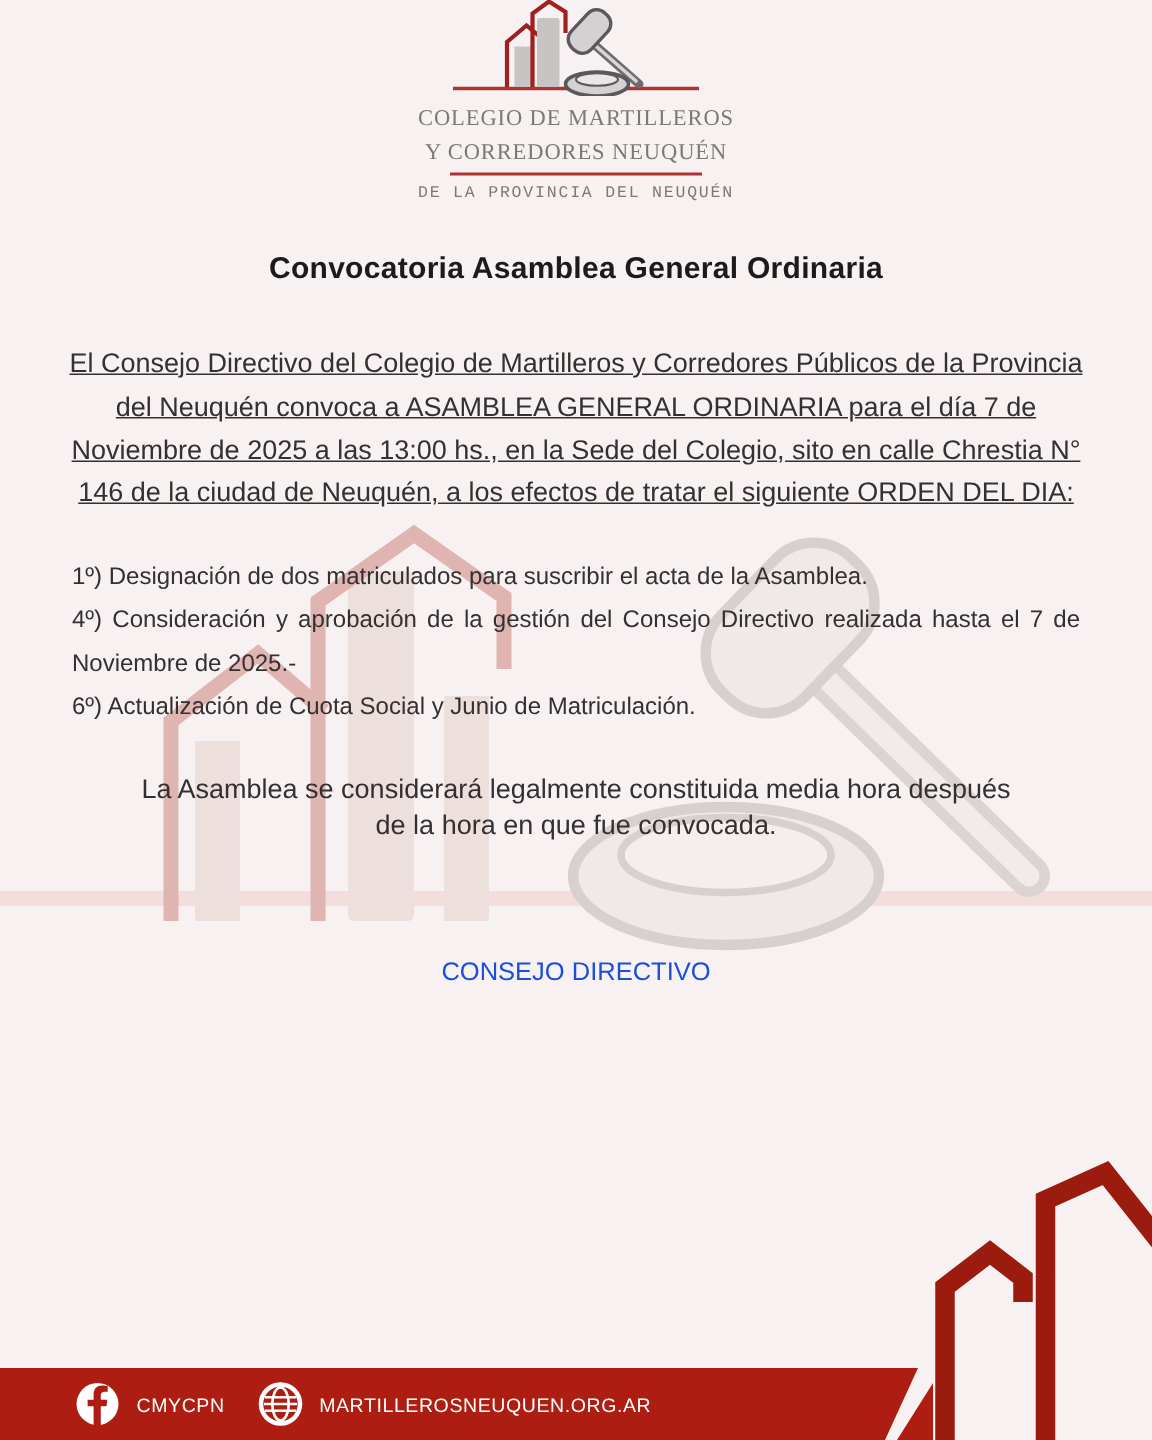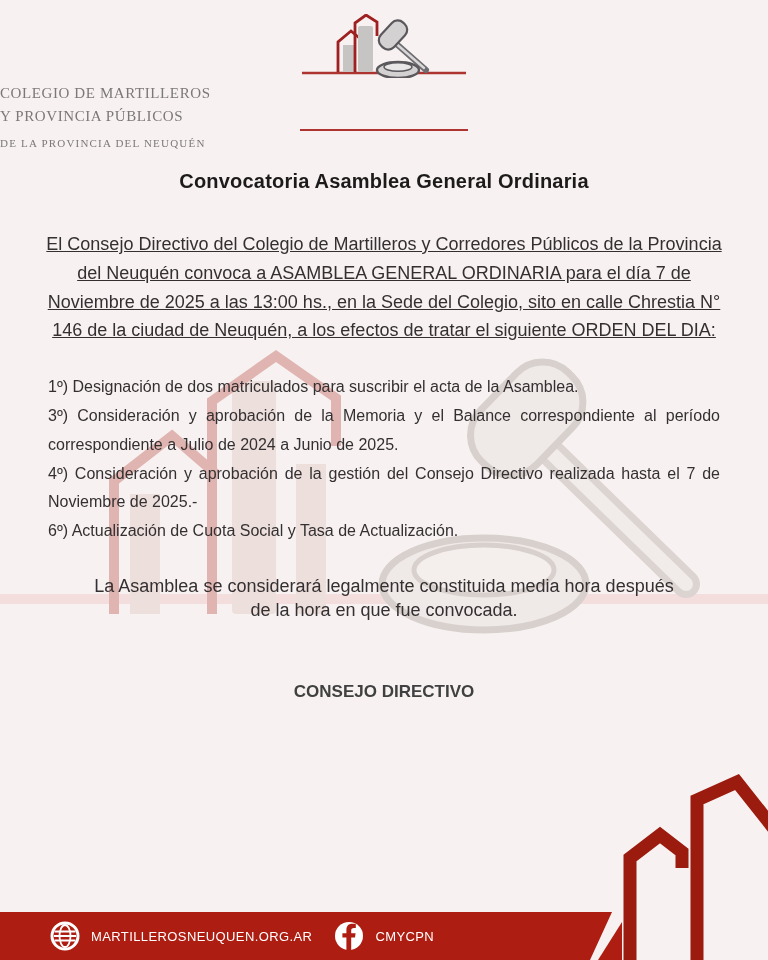--- a/index.html
+++ b/index.html
@@ -16,50 +16,50 @@
   }
   .watermark {
     position:absolute; left:64px; top:346px; width:660px; height:310px;
     z-index:1; pointer-events:none;
   }
   .houses-corner {
     position:absolute; right:0; bottom:0; width:183px; height:190px; z-index:2;
   }
   
   .content { position:relative; z-index:3; }
-  .logo-block { text-align:left; padding-top:14px; }
+  .logo-block { text-align:center; }
   .logo-graphic { display:block; margin:0 auto; }
   .org-name {
     font-family:"Liberation Serif", serif; color:#7b7877;
     font-size:15px; line-height:16px; letter-spacing:0.6px; margin-top:7px;
   }
   .org-divider { width:168px; height:2px; background:#ad3431; margin:5px auto 6px; }
   .org-sub {
-    font-family:Liberation Serif, serif; color:#7b7877;
+    font-family:Liberation Mono, monospace; color:#7b7877;
     font-size:11px; letter-spacing:1.2px;
   }
   .doc-title {
-    margin-top:21px; text-align:center;
+    margin-top:33px; text-align:center;
     font-size:20px; font-weight:bold; color:#1c1a1b; letter-spacing:0.2px;
   }
   .intro {
     margin:37px 46px 0; text-align:center;
     font-size:18px; line-height:28.8px; color:#343031;text-decoration:underline;
   }
   .agenda {
     list-style:none; margin:28px 48px 0; text-align:justify;
     font-size:16px; line-height:28.8px; color:#343031;
   }
   .closing {
     margin:28px 86px 0; text-align:center;
     font-size:18px; line-height:24px; color:#343031;
   }
   .signature {
-    margin-top:56px; text-align:center;
-    font-size:17px; line-height:27px; font-weight:bold; color:#404040;
+    margin-top:72px; text-align:center;
+    font-size:17px; line-height:27px; font-weight:normal; color:#1d4ed8;
   }
   
   .footer-bar {
     position:absolute; left:0; bottom:0; width:612px; height:48px;
     background:#ad1d11; z-index:4;
     clip-path:polygon(0 0, 100% 0, calc(100% - 22px) 100%, 0 100%);
     display:flex; align-items:center; padding-left:50px; gap:22px;
   }
   .footer-tri {
     position:absolute; left:598px; bottom:0; width:24px; height:38px;
@@ -109,62 +109,61 @@
         <polyline points="61,58 61,9 72,1 83,8 83,22" fill="none" stroke="#9e2020" stroke-width="2.8"></polyline>
         <line x1="98" y1="26" x2="132" y2="56" stroke="#6e6c70" stroke-width="6" stroke-linecap="round"></line>
         <line x1="99" y1="27" x2="130" y2="54" stroke="#d9d7d7" stroke-width="2.4" stroke-linecap="round"></line>
         <g transform="translate(99,21) rotate(43)">
           <rect x="-9" y="-16" width="18" height="32" rx="8" fill="#d3d1d1" stroke="#5a585c" stroke-width="2.2"></rect>
         </g>
         <ellipse cx="104" cy="56" rx="21" ry="8" fill="#d3d1d1" stroke="#5a585c" stroke-width="2.4"></ellipse>
         <ellipse cx="104" cy="53" rx="14" ry="4.2" fill="#e8e6e6" stroke="#5a585c" stroke-width="1.4"></ellipse>
       </svg>
       <div class="org-name">COLEGIO DE MARTILLEROS</div>
-      <div class="org-name">Y PROVINCIA PÚBLICOS</div>
+      <div class="org-name">Y CORREDORES NEUQUÉN</div>
       <div class="org-divider"></div>
       <div class="org-sub">DE LA PROVINCIA DEL NEUQUÉN</div>
     </div>
 
     <h1 class="doc-title">Convocatoria Asamblea General Ordinaria</h1>
 
     <p class="intro">El Consejo Directivo del Colegio de Martilleros y Corredores Públicos de la Provincia del Neuquén convoca a ASAMBLEA GENERAL ORDINARIA para el día 7 de Noviembre de 2025 a las 13:00 hs., en la Sede del Colegio, sito en calle Chrestia N° 146 de la ciudad de Neuquén, a los efectos de tratar el siguiente ORDEN DEL DIA:</p>
 
     <ol class="agenda">
       <li>1º) Designación de dos matriculados para suscribir el acta de la Asamblea.</li>
-      <li>3º) Consideración y aprobación de la Memoria y el Balance correspondiente al período correspondiente a Julio de 2024 a Junio de 2025.</li>
       <li>4º) Consideración y aprobación de la gestión del Consejo Directivo realizada hasta el 7 de Noviembre de 2025.-</li>
-      <li>6º) Actualización de Cuota Social y Tasa de Actualización.</li>
+      <li>6º) Actualización de Cuota Social y Junio de Matriculación.</li>
     </ol>
 
     <p class="closing">La Asamblea se considerará legalmente constituida media hora después de la hora en que fue convocada.</p>
 
     <div class="signature">
       <div>CONSEJO DIRECTIVO</div>
     </div>
 
   </div>
 
   <div class="footer-bar">
 
     <div class="footer-item">
       <svg width="30" height="30" viewBox="-15 -15 30 30" xmlns="http://www.w3.org/2000/svg">
+        <circle cx="0" cy="0" r="14" fill="#ffffff"></circle>
+        <path d="M 2.2,14 L 2.2,1.5 L 6,1.5 L 6.6,-2.8 L 2.2,-2.8 L 2.2,-5.6 C 2.2,-7 2.9,-8.1 5,-8.1 L 6.8,-8.1 L 6.8,-12 C 6,-12.15 4.6,-12.3 3.2,-12.3 C -0.3,-12.3 -2.6,-10.2 -2.6,-6.2 L -2.6,-2.8 L -6.6,-2.8 L -6.6,1.5 L -2.6,1.5 L -2.6,14 Z" fill="#ad1d11"></path>
+      </svg>
+      <span class="footer-label">CMYCPN</span>
+    </div>
+
+    <div class="footer-item">
+      <svg width="30" height="30" viewBox="-15 -15 30 30" xmlns="http://www.w3.org/2000/svg">
         <circle cx="0" cy="0" r="13" fill="#ad1d11" stroke="#ffffff" stroke-width="3"></circle>
         <ellipse cx="0" cy="0" rx="5.5" ry="11" fill="none" stroke="#ffffff" stroke-width="1.8"></ellipse>
         <line x1="-10.5" y1="-4.5" x2="10.5" y2="-4.5" stroke="#ffffff" stroke-width="1.8"></line>
         <line x1="-11" y1="0" x2="11" y2="0" stroke="#ffffff" stroke-width="1.8"></line>
         <line x1="-10.5" y1="4.5" x2="10.5" y2="4.5" stroke="#ffffff" stroke-width="1.8"></line>
       </svg>
       <span class="footer-label">MARTILLEROSNEUQUEN.ORG.AR</span>
     </div>
 
-    <div class="footer-item">
-      <svg width="30" height="30" viewBox="-15 -15 30 30" xmlns="http://www.w3.org/2000/svg">
-        <circle cx="0" cy="0" r="14" fill="#ffffff"></circle>
-        <path d="M 2.2,14 L 2.2,1.5 L 6,1.5 L 6.6,-2.8 L 2.2,-2.8 L 2.2,-5.6 C 2.2,-7 2.9,-8.1 5,-8.1 L 6.8,-8.1 L 6.8,-12 C 6,-12.15 4.6,-12.3 3.2,-12.3 C -0.3,-12.3 -2.6,-10.2 -2.6,-6.2 L -2.6,-2.8 L -6.6,-2.8 L -6.6,1.5 L -2.6,1.5 L -2.6,14 Z" fill="#ad1d11"></path>
-      </svg>
-      <span class="footer-label">CMYCPN</span>
-    </div>
-
 
   </div>
   <div class="footer-tri"></div>
 
 </div>
 
 </body></html>

